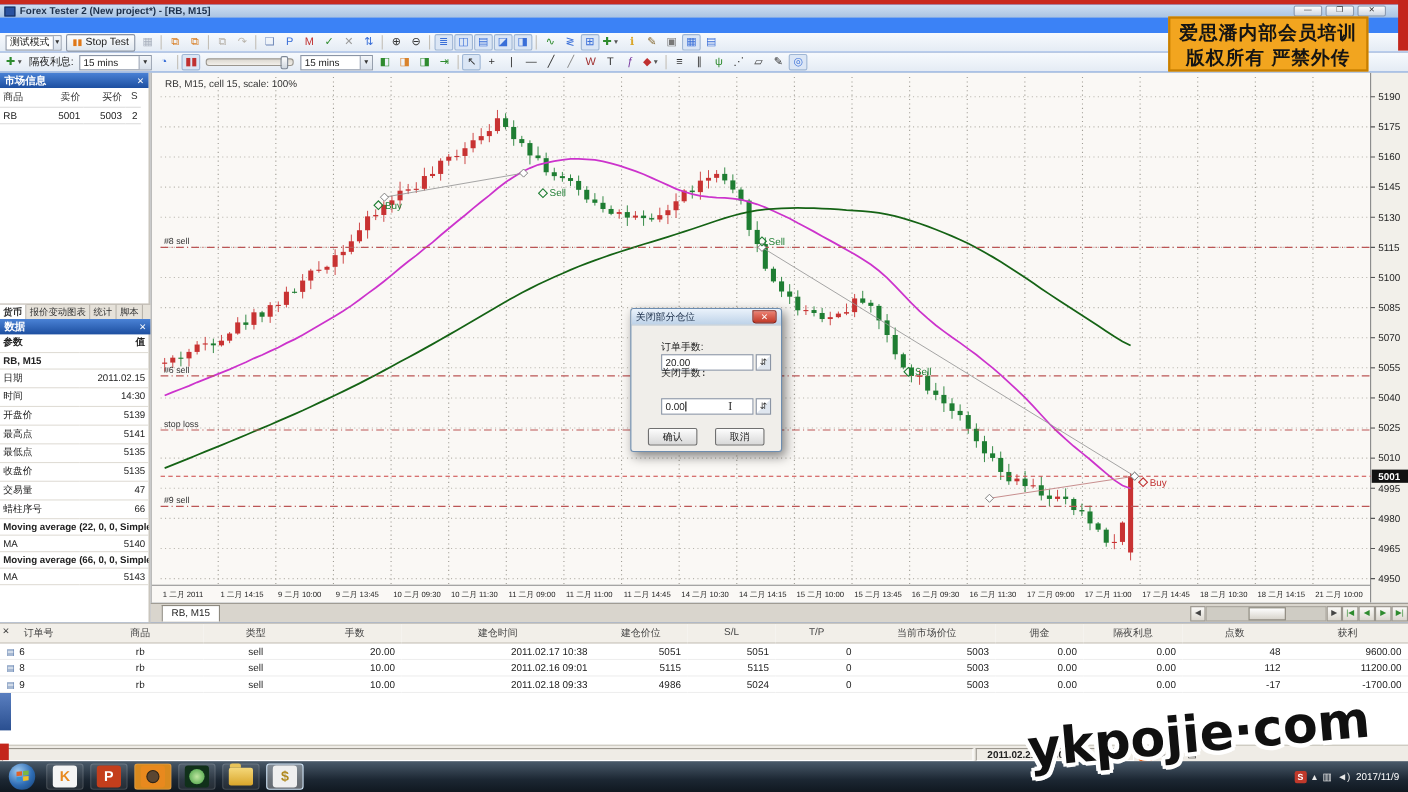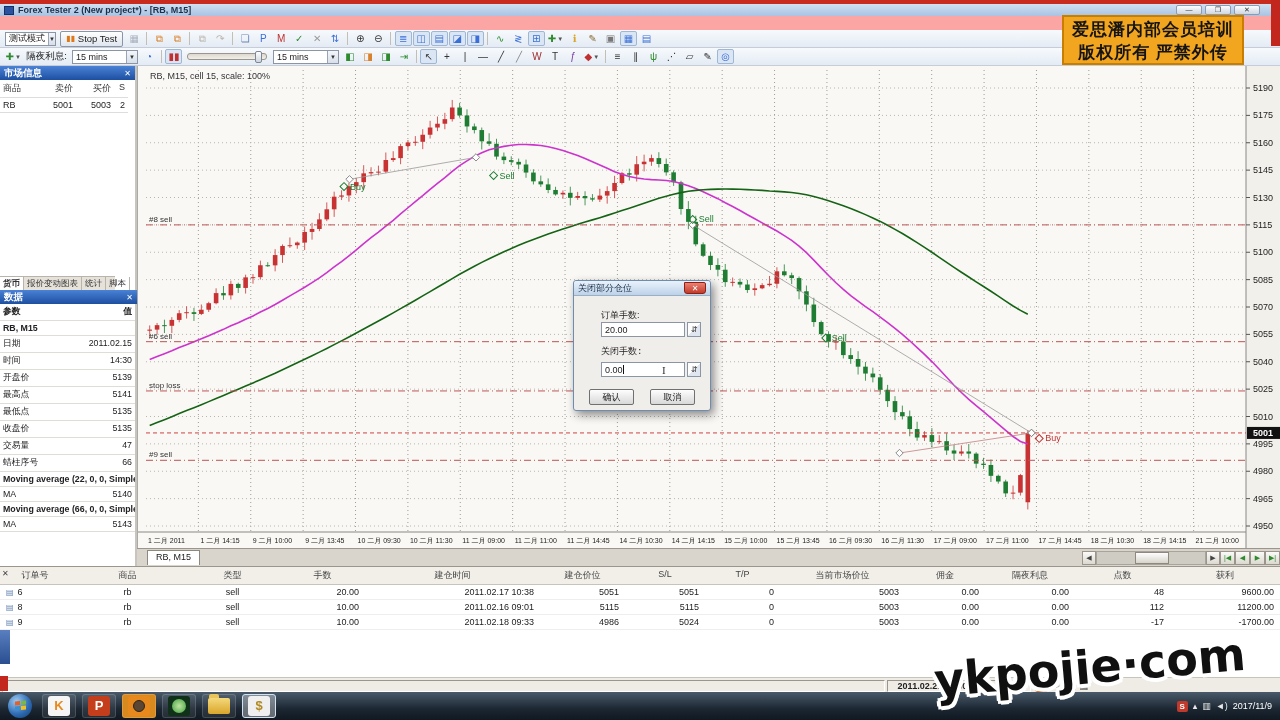--- a/index.html
+++ b/index.html
@@ -1,17 +1,17 @@
 <!DOCTYPE html>
 <html><head>
 <meta charset="utf-8">
 <style>
   html,body{margin:0;padding:0;background:#444;}
   *{box-sizing:border-box;font-family:"Liberation Sans","DejaVu Sans",sans-serif;}
-  #root{position:relative;width:1280px;height:720px;overflow:hidden;background:#fca5a5;font-size:9px;color:#222;}
+  #root{position:relative;width:1280px;height:720px;overflow:hidden;background:#3b82f6;font-size:9px;color:#222;}
   
   .topstrip{position:absolute;left:0;top:0;width:1280px;height:4px;background:#c92a1e;z-index:5;}
   .redcorner{position:absolute;right:0;top:0;width:9px;height:46px;background:#c3261c;z-index:6;}
   .titlebar{position:absolute;left:0;top:4px;width:1280px;height:12px;background:linear-gradient(#cfe0f2,#a9c3e2);display:flex;align-items:center;padding:0 4px;z-index:4;}
   .appicon{width:10px;height:9px;background:#2a52a0;border:1px solid #16315f;margin-right:4px;}
   .title{font-size:9px;color:#1c2f4a;font-weight:bold;white-space:nowrap;}
   .wbtns{margin-left:auto;display:flex;gap:3px;margin-right:16px;}
   .wbtn{width:26px;height:10px;background:linear-gradient(#fdfdfd,#cdd6e2);border:1px solid #8d9bb0;border-radius:2px;font-size:7px;line-height:8px;text-align:center;color:#333;}
   .menubar{position:absolute;left:0;top:16px;width:1280px;height:14px;background:linear-gradient(#f4f7fb,#dfe7f2);border-bottom:1px solid #c2cbd8;display:flex;align-items:center;padding:0 4px;z-index:4;}
   .childicon{width:9px;height:9px;background:#3a6fd8;border:1px solid #1c3f80;margin-right:6px;}
@@ -35,21 +35,21 @@
   .slider .thumb{position:absolute;right:4px;top:-3px;width:7px;height:12px;background:linear-gradient(#fefefe,#cfd6de);border:1px solid #7d8795;border-radius:2px;}
   .banner{position:absolute;left:1062px;top:15px;width:182px;height:50px;background:#f2a51f;border:2px solid #c87f00;z-index:30;text-align:center;color:#141414;font-weight:bold;font-size:17px;line-height:23px;padding-top:1px;letter-spacing:1px;}
   
   .leftcol{position:absolute;left:0;top:66px;width:137px;height:500px;background:#fff;border-right:2px solid #c9c5bd;}
   .phead{height:14px;background:linear-gradient(#4a82d6,#1d4fa0);color:#fff;font-weight:bold;font-size:9.5px;display:flex;align-items:center;padding:0 4px;}
   .phead .x{margin-left:auto;font-size:8px;color:#fff;}
   .mwgrid{display:grid;grid-template-columns:40px 36px 38px 14px;}
   .mwgrid div{padding:2px 3px;border-bottom:1px solid #ddd;font-size:9px;}
   .mwgrid .h{color:#333;}
   .mwgrid .num{text-align:right;}
-  .mwtabs{position:absolute;left:0;top:210px;width:115px;height:14px;background:#e6e2da;border-top:1px solid #b8b4ac;display:flex;font-size:8.5px;}
+  .mwtabs{position:absolute;left:0;top:210px;width:137px;height:14px;background:#e6e2da;border-top:1px solid #b8b4ac;display:flex;font-size:8.5px;}
   .mwtab{padding:1px 3px;border-right:1px solid #b8b4ac;white-space:nowrap;color:#333;}
   .mwtab.act{background:#fff;font-weight:bold;}
   .dpanel{position:absolute;left:0;top:224px;width:137px;}
   .dgrid{display:grid;grid-template-columns:72px 63px;}
   .dgrid div{padding:2px 3px;border-bottom:1px solid #e0ddd6;font-size:8.8px;overflow:hidden;white-space:nowrap;}
   .dgrid .v{text-align:right;}
   .dgrid .b{font-weight:bold;grid-column:1 / span 2;}
   
   .chartwrap{position:absolute;left:137px;top:66px;width:1143px;height:482px;border-left:1px solid #aaa;background:#faf8f5;}
   .tabstrip{position:absolute;left:137px;top:548px;width:1143px;height:18px;background:#d9d5cd;border-top:1px solid #9a968e;display:flex;align-items:flex-start;}
@@ -907,19 +907,19 @@
   <div class="watermark">ykpojie·com</div>
 
   <div class="dialog">
     <div class="dtitle">
       <span>关闭部分仓位</span>
       <span class="dclose">✕</span>
     </div>
     <span class="dlabel" style="top:28px;">订单手数:</span>
     <span class="dfield" style="top:41px;">20.00</span>
     <span class="spin" style="top:41px;">⇵</span>
-    <span class="dlabel" style="top:64px;font-family:Liberation Mono, monospace;">关闭手数:</span>
+    <span class="dlabel" style="top:52px;font-family:Liberation Mono, monospace;">关闭手数:</span>
     <span class="dfield" style="top:81px;"><span>0.00</span><span class="caret"></span><span class="ibeam">I</span></span>
     <span class="spin" style="top:81px;">⇵</span>
     <span class="dbtn" style="left:15px;top:108px;">确认</span>
     <span class="dbtn" style="left:76px;top:108px;">取消</span>
   </div>
 </div>
 
 </body></html>

